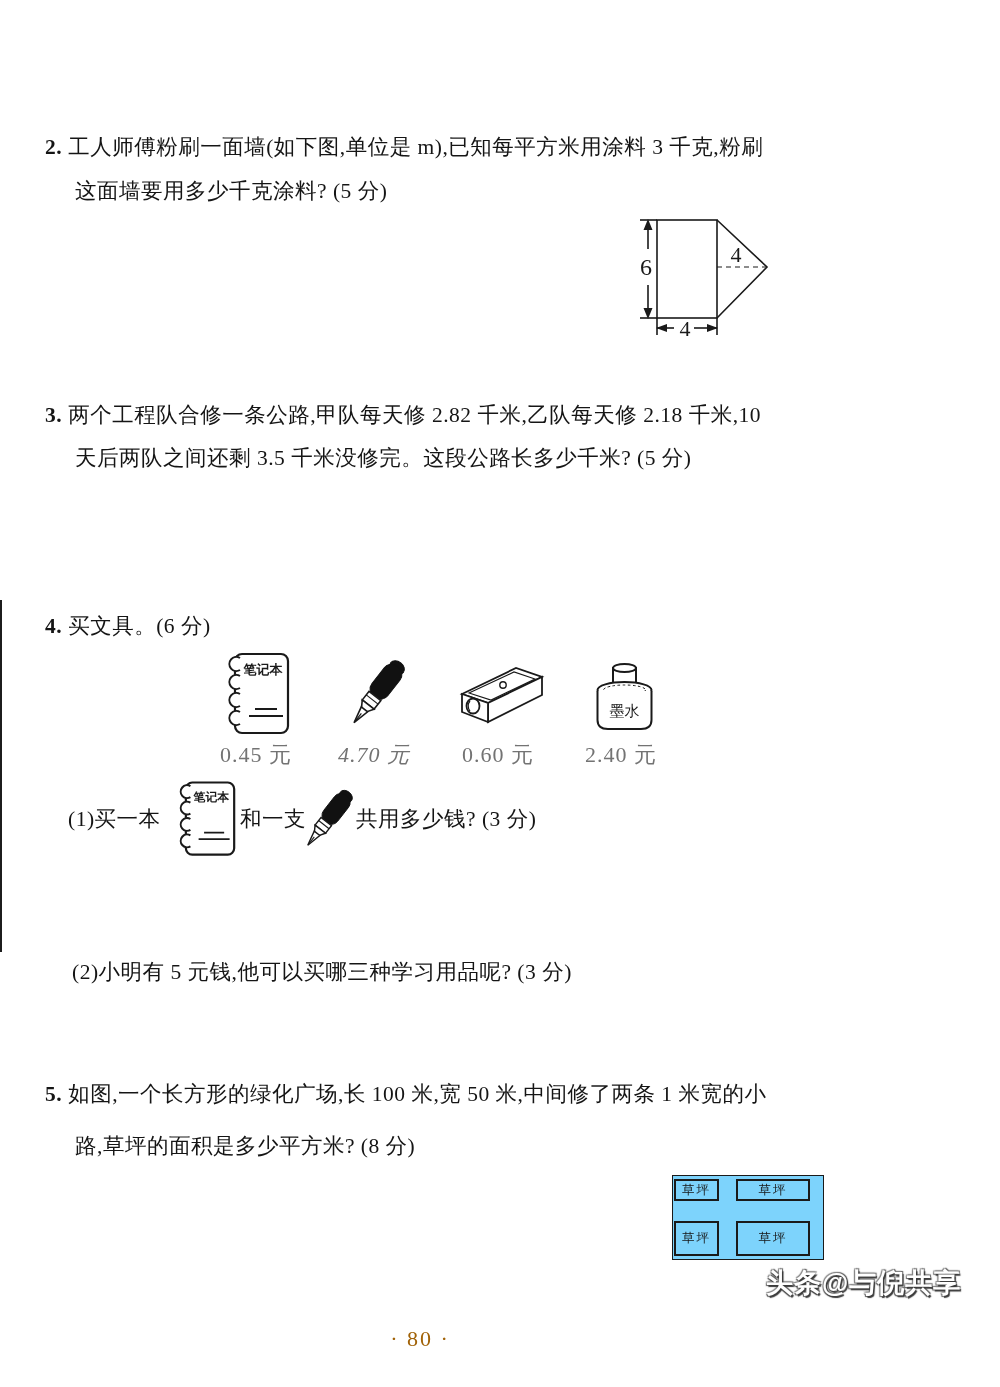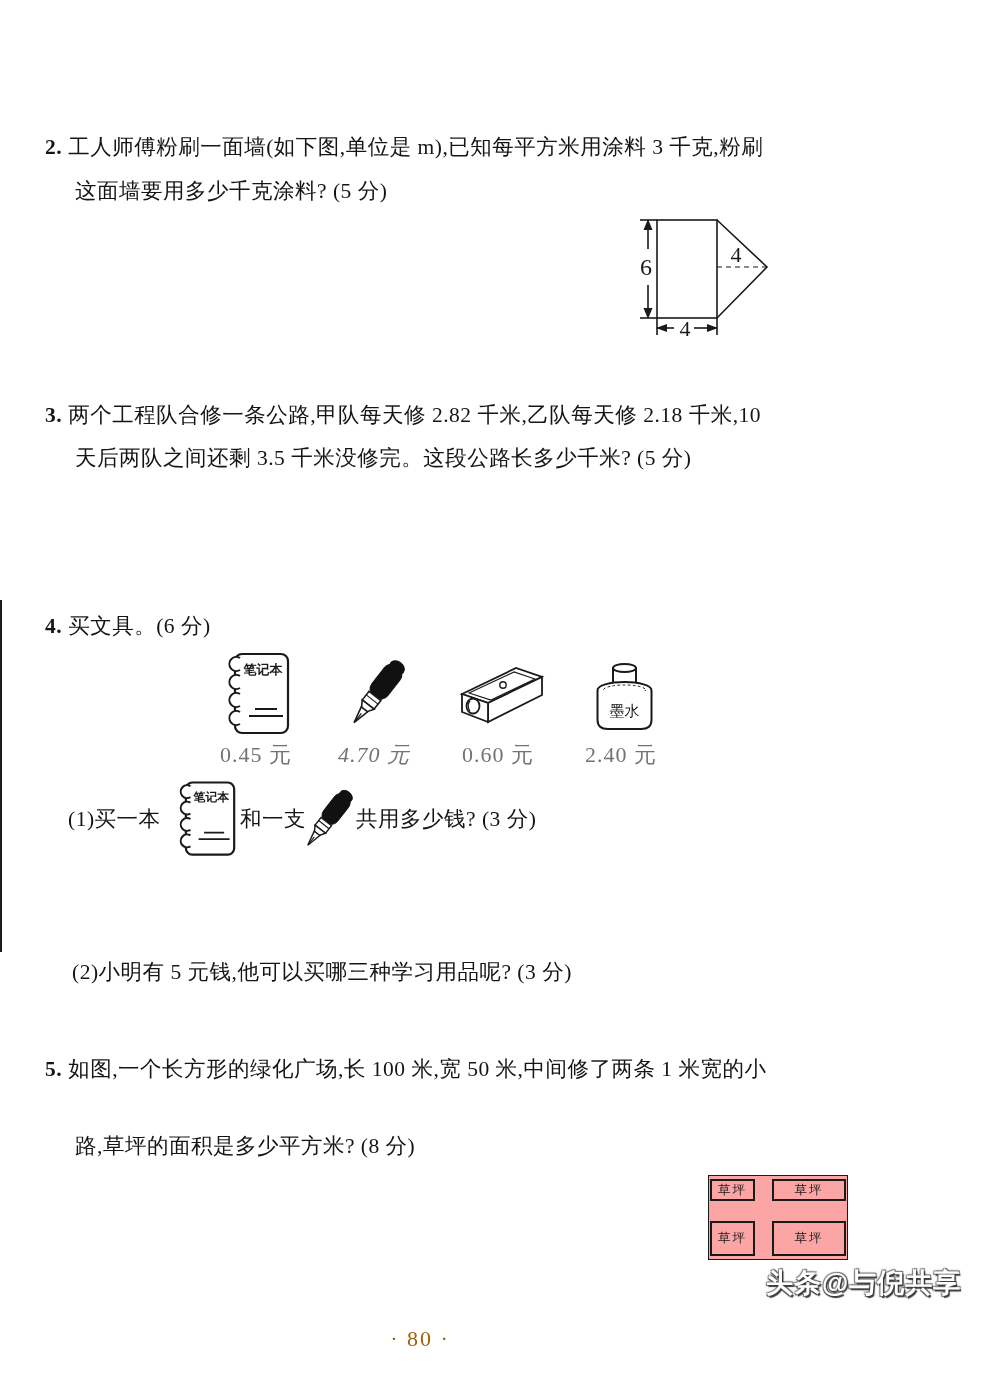--- a/index.html
+++ b/index.html
@@ -25,24 +25,24 @@
     position: absolute;
     font-size: 22px;
     letter-spacing: 1px;
     white-space: nowrap;
     color: #737373;
   }
   svg { position: absolute; overflow: visible; }
   svg text { font-family: "Liberation Serif", "DejaVu Serif", serif; }
   .grass-outer {
     position: absolute;
-    left: 708px; top: 1175px;
-    width: 140px; height: 85px;
+    left: 672px; top: 1175px;
+    width: 152px; height: 85px;
     border: 1.5px solid #1a1a1a;
-    background: #fca5a5;
+    background: #7dd3fc;
   }
   .grass-cell {
     position: absolute;
     border: 2px solid #1a1a1a;
     display: flex;
     align-items: center;
     justify-content: center;
     font-size: 12.5px;
     letter-spacing: 2px;
     color: #151515;
@@ -199,21 +199,21 @@
       <path d="M18.5,55 L33.5,55 L29,62 L23,62 Z" fill="#fff" stroke="#1a1a1a" stroke-width="1.6"></path>
       <path d="M22,61 L30,61 L26,78 Z" fill="#fff" stroke="#1a1a1a" stroke-width="1.6"></path>
       <path d="M26,66 L26,76" stroke="#1a1a1a" stroke-width="1.2"></path>
     </g>
   </svg>
 
   <div class="qline" style="left:356px; top:804px;">共用多少钱? (3 分)</div>
 
   <div class="qline" style="left:60px; top:957px;margin-left:12px;">(2)小明有 5 元钱,他可以买哪三种学习用品呢? (3 分)</div>
 
-  <div class="qline" style="left:45px; top:1054px;"><span class="qnum">5.</span><span>如图,一个长方形的绿化广场,长 100 米,宽 50 米,中间修了两条 1 米宽的小</span></div>
+  <div class="qline" style="left:45px; top:1079px;"><span class="qnum">5.</span><span>如图,一个长方形的绿化广场,长 100 米,宽 50 米,中间修了两条 1 米宽的小</span></div>
   <div class="qline" style="left:75px; top:1131px;">路,草坪的面积是多少平方米? (8 分)</div>
 
   <div class="grass-outer">
     <div class="grass-cell" style="left:1px; top:3px; width:45px; height:22px;">草坪</div>
     <div class="grass-cell" style="left:63px; top:3px; width:74px; height:22px;">草坪</div>
     <div class="grass-cell" style="left:1px; top:45px; width:45px; height:35px;">草坪</div>
     <div class="grass-cell" style="left:63px; top:45px; width:74px; height:35px;">草坪</div>
   </div>
 
   <div class="page-number">· 80 ·</div>

